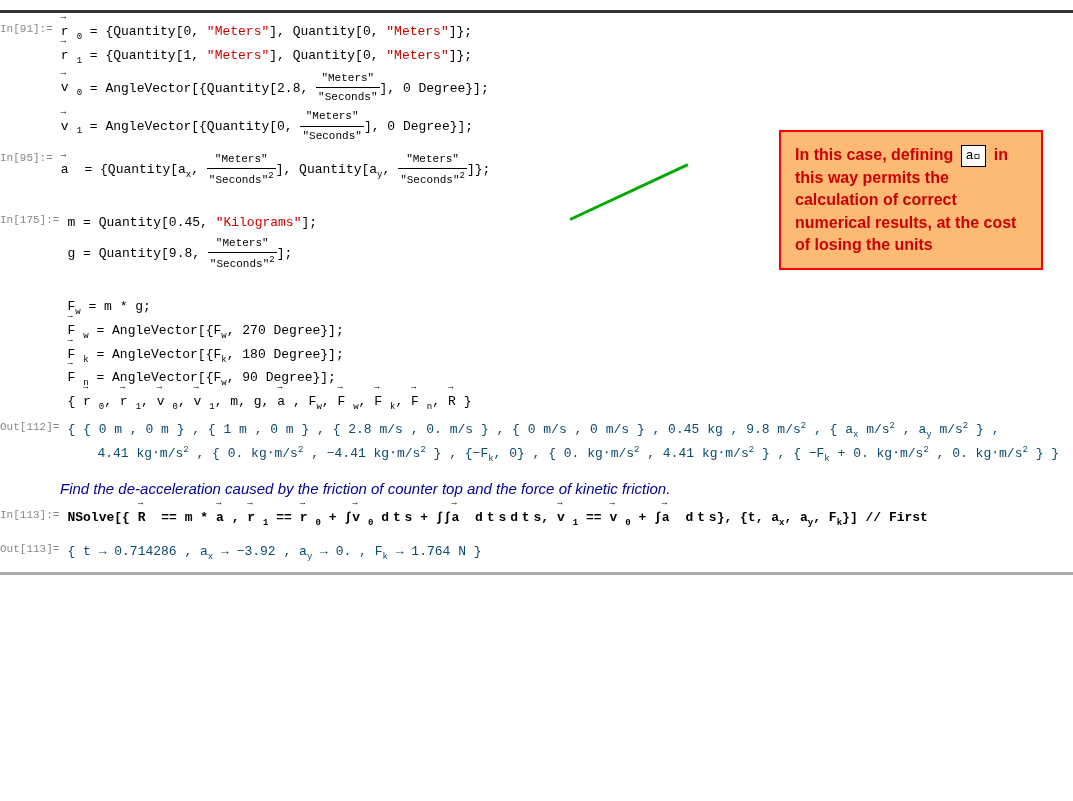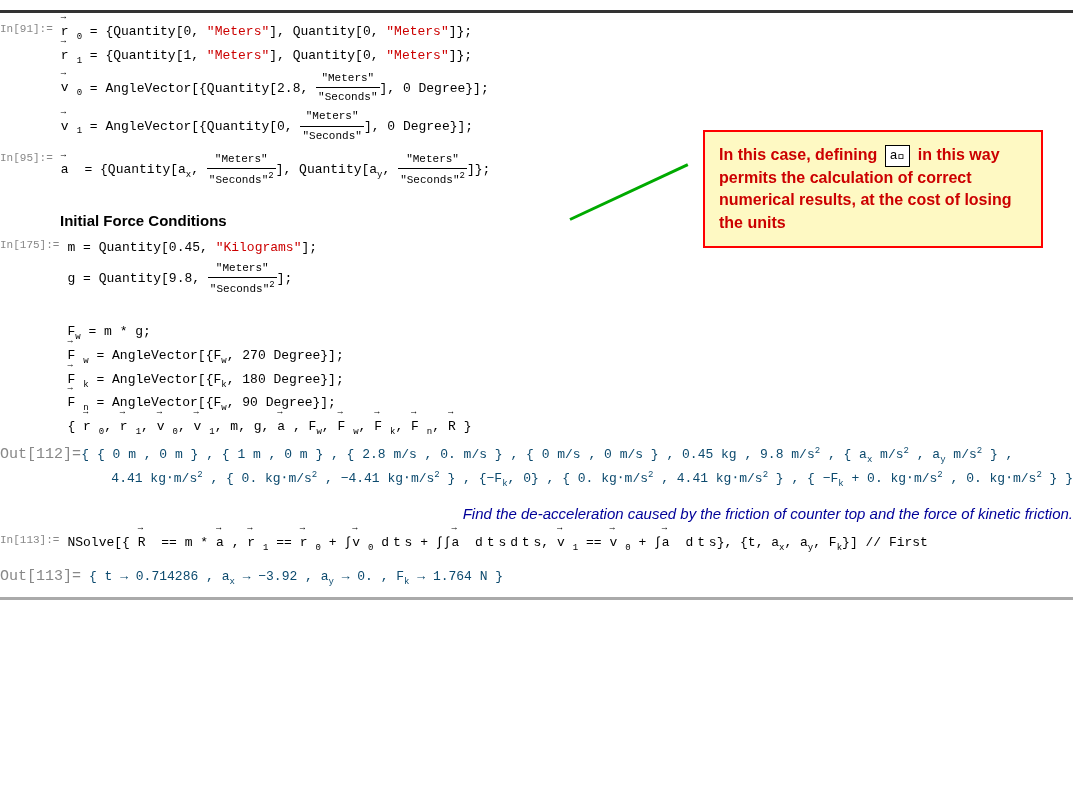--- a/index.html
+++ b/index.html
@@ -64,22 +64,22 @@
       line-height: 1.7;
       white-space: pre;
     }
     .string-val { color: #cc0000; }
 
     
     .annotation-box {
       position: absolute;
       top: 130px;
       right: 30px;
-      width: 340px;
-      background: #fef9c3;
+      width: 264px;
+      background: #fdba74;
       border: 2px solid #ff0000;
       padding: 12px 14px;
       font-family: Arial, sans-serif;
       font-size: 16px;
       font-weight: bold;
       color: #cc0000;
       line-height: 1.4;
       z-index: 10;
     }
 
@@ -110,30 +110,29 @@
     }
 
     .find-text {
       font-family: Arial, sans-serif;
       font-size: 15px;
       color: #000099;
       font-style: italic;
       margin-left: 60px;
       margin-top: 12px;
       margin-bottom: 10px;
-      text-align: right;
     }
 
     .output-line {
       color: #0c4a6e;
     }
 
     .out-label {
       color: #888;
-      font-size: 15px;
+      font-size: 11px;
     }
 
     sub, sup {
       font-size: 9px;
     }
 
     .bottom-border {
       width: 100%;
       height: 3px;
       background: #aaa;
@@ -202,21 +201,20 @@
   <div class="annotation-box">
     <span>In this case, defining</span>
     <span class="inline-a">a⃗</span>
     <span> in this way permits the calculation of correct numerical results, at the cost of losing the units</span>
   </div>
 
   <div class="arrow-line"></div>
 
   <div style="height:18px"></div>
 
-  <div class="section-title">Initial Force Conditions</div>
 
   <div class="cell-block">
     <div class="cell-label">In[175]:=</div>
     <div class="cell-content">
       <span class="code-line">m = Quantity[0.45, <span class="string-val">"Kilograms"</span>];</span>
       <span class="code-line">g = Quantity[9.8, <span class="fraction"><span class="num">"Meters"</span><span class="den">"Seconds"<sup>2</sup></span></span>];</span>
       <span class="code-line"> </span>
       <span class="code-line">F<sub>w</sub> = m * g;</span>
       <span class="code-line"><span class="vec" style="padding-right:8px">F</span><sub>w</sub> = AngleVector[{F<sub>w</sub>, 270 Degree}];</span>
       <span class="code-line"><span class="vec" style="padding-right:8px">F</span><sub>k</sub> = AngleVector[{F<sub>k</sub>, 180 Degree}];</span>
@@ -230,21 +228,21 @@
     <div class="cell-content output-line">
       <span class="code-line">{ { 0 m , 0 m } , { 1 m , 0 m } , { 2.8 m/s , 0. m/s } , { 0 m/s , 0 m/s } , 0.45 kg , 9.8 m/s<sup>2</sup> , { a<sub>x</sub> m/s<sup>2</sup> , a<sub>y</sub> m/s<sup>2</sup> } ,</span>
       <span class="code-line" style="padding-left:30px">4.41 kg⋅m/s<sup>2</sup> , { 0. kg⋅m/s<sup>2</sup> , −4.41 kg⋅m/s<sup>2</sup> } , {−F<sub>k</sub>, 0} , { 0. kg⋅m/s<sup>2</sup> , 4.41 kg⋅m/s<sup>2</sup> } , { −F<sub>k</sub> + 0. kg⋅m/s<sup>2</sup> , 0. kg⋅m/s<sup>2</sup> } }</span>
     </div>
   </div>
 
   <div class="find-text">Find the de-acceleration caused by the friction of counter top and the force of kinetic friction.</div>
 
   <div class="cell-block">
     <div class="cell-label">In[113]:=</div>
-    <div class="cell-content" style="font-weight:normal">
+    <div class="cell-content" style="font-weight:bold">
       <span class="code-line">NSolve[{ <span class="vec" style="padding-right:8px">R</span> == m * <span class="vec" style="padding-right:8px">a</span>, <span class="vec" style="padding-right:8px">r</span><sub>1</sub> == <span class="vec" style="padding-right:8px">r</span><sub>0</sub> + ∫<span class="vec" style="padding-right:8px">v</span><sub>0</sub> d t s + ∫∫<span class="vec" style="padding-right:8px">a</span> d t s d t s, <span class="vec" style="padding-right:8px">v</span><sub>1</sub> == <span class="vec" style="padding-right:8px">v</span><sub>0</sub> + ∫<span class="vec" style="padding-right:8px">a</span> d t s}, {t, a<sub>x</sub>, a<sub>y</sub>, F<sub>k</sub>}] // First</span>
     </div>
   </div>
 
   <div class="cell-block" style="margin-top:10px">
     <div class="cell-label out-label">Out[113]=</div>
     <div class="cell-content output-line">
       <span class="code-line">{ t → 0.714286 , a<sub>x</sub> → −3.92 , a<sub>y</sub> → 0. , F<sub>k</sub> → 1.764 N }</span>
     </div>
   </div>

